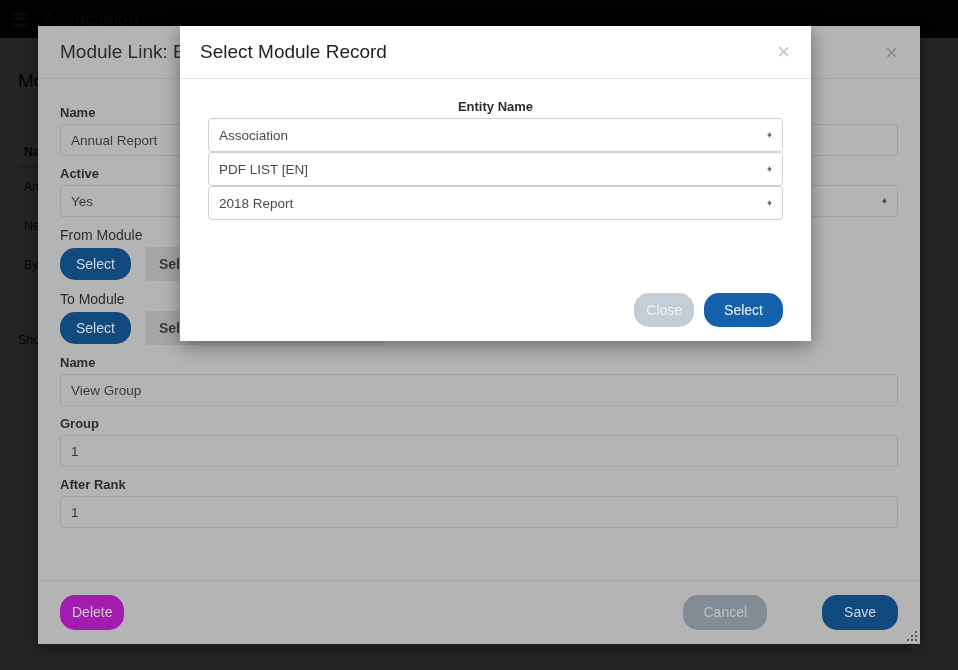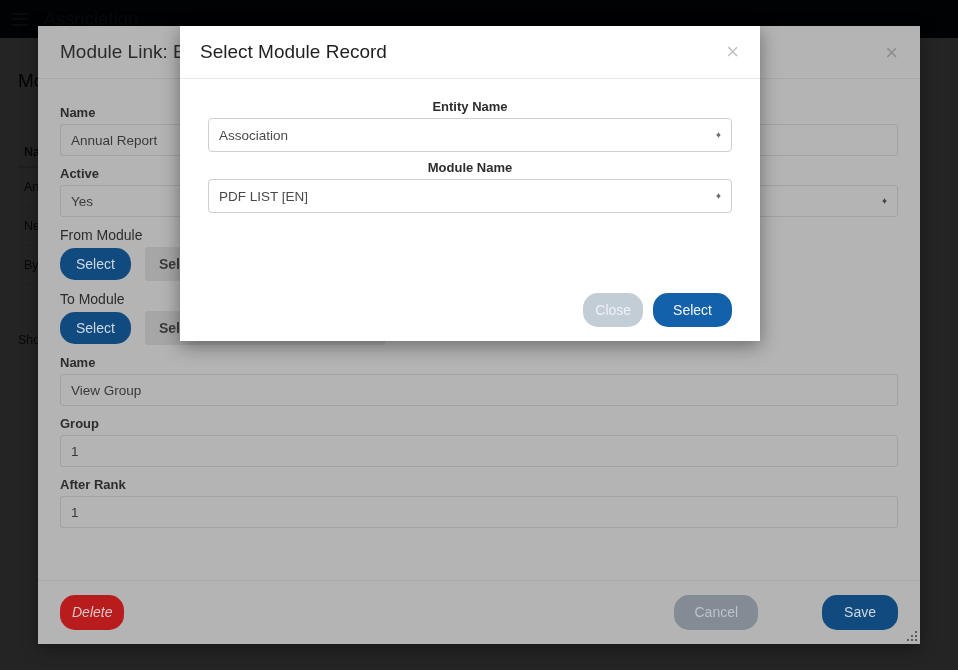--- a/index.html
+++ b/index.html
@@ -172,45 +172,44 @@
     min-width: 240px;
   }
   #modal-outer-footer {
     flex: 0 0 64px;
     border-top: 1px solid #a9a9a9;
     display: flex; align-items: center;
     padding: 0 22px;
     position: relative;
   }
   #btn-delete {
-    background: #b91c1c;
+    background: #a21caf;
     color: #d9c9c9;
     padding: 9px 12px;
     font-size: 14px;
-    font-style: italic;
   }
   #footer-right {
     margin-left: auto;
-    display: flex; gap: 16px;
+    display: flex; gap: 7px;
   }
   #btn-cancel { background: #838b94; color: #bcc3c9; padding: 9px 20px; }
   #btn-save   { background: #104a7e; color: #cdd8e3; padding: 9px 22px; margin-left: 48px; }
   #resize-handle {
     position: absolute;
     right: 2px; bottom: 2px;
     width: 12px; height: 12px;
     cursor: nwse-resize;
   }
   #resize-handle svg { display: block; }
 
   
   #modal-inner {
     position: absolute;
     left: 180px; top: 26px;
-    width: 580px; height: 315px;
+    width: 631px; height: 315px;
     background: #ffffff;
     box-shadow: 0 5px 18px rgba(0,0,0,.4);
     display: flex; flex-direction: column;
   }
   #modal-inner-header {
     position: relative;
     flex: 0 0 53px;
     border-bottom: 1px solid #e8e8e8;
     display: flex; align-items: center;
     padding: 0 20px;
@@ -393,29 +392,35 @@
 
     <div class="sel-label">Entity Name</div>
     <div class="sel-field">
       <span>Association</span>
       <span class="spinner">
           <b>▲</b>
           <b>▼</b>
         </span>
     </div>
 
-    <div class="sel-label">Module Name</div>
     <div class="sel-field">
       <span>PDF LIST [EN]</span>
       <span class="spinner">
           <b>▲</b>
           <b>▼</b>
         </span>
     </div>
 
+    <div class="sel-field">
+      <span>2018 Report</span>
+      <span class="spinner">
+          <b>▲</b>
+          <b>▼</b>
+        </span>
+    </div>
 
   </div>
 
   <div id="modal-inner-footer">
     <button id="btn-close-inner" class="btn">Close</button>
     <button id="btn-select-inner" class="btn">Select</button>
   </div>
 </div>
 
 </body></html>

